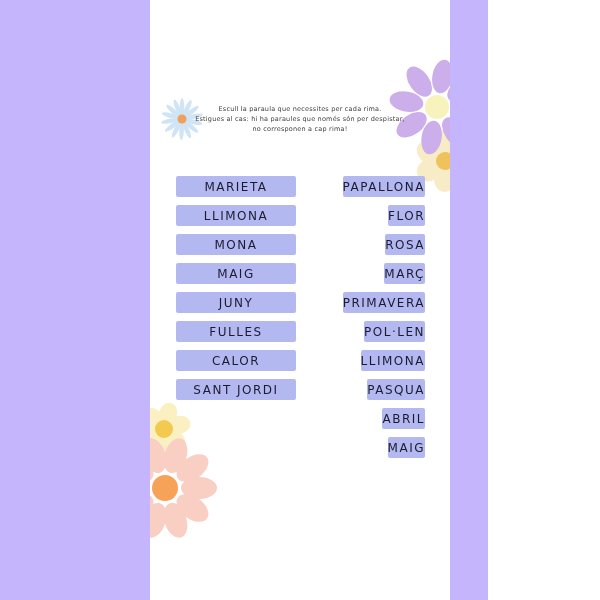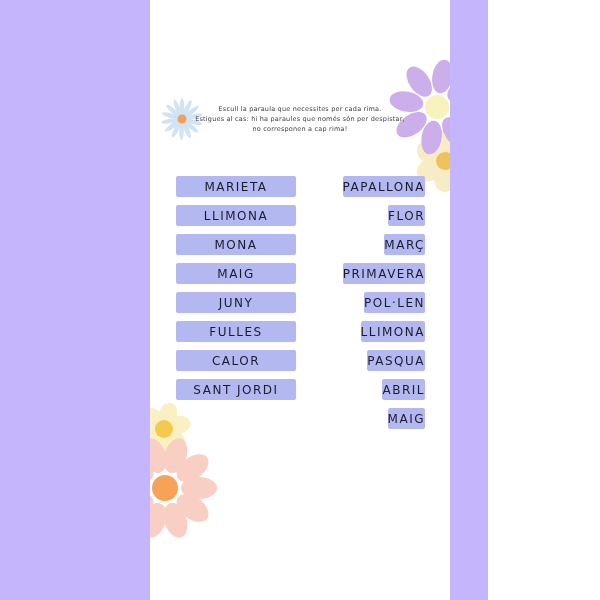--- a/index.html
+++ b/index.html
@@ -145,20 +145,21 @@
       <div class="pill">MAIG</div>
       <div class="pill">JUNY</div>
       <div class="pill">FULLES</div>
       <div class="pill">CALOR</div>
       <div class="pill">SANT JORDI</div>
     </div>
 
     <div class="pill-col right">
       <div class="pill">PAPALLONA</div>
       <div class="pill">FLOR</div>
+      <div class="pill">ROSA</div>
       <div class="pill">MARÇ</div>
       <div class="pill">PRIMAVERA</div>
       <div class="pill">POL·LEN</div>
       <div class="pill">LLIMONA</div>
       <div class="pill">PASQUA</div>
       <div class="pill">ABRIL</div>
       <div class="pill">MAIG</div>
     </div>
 
   </div>

